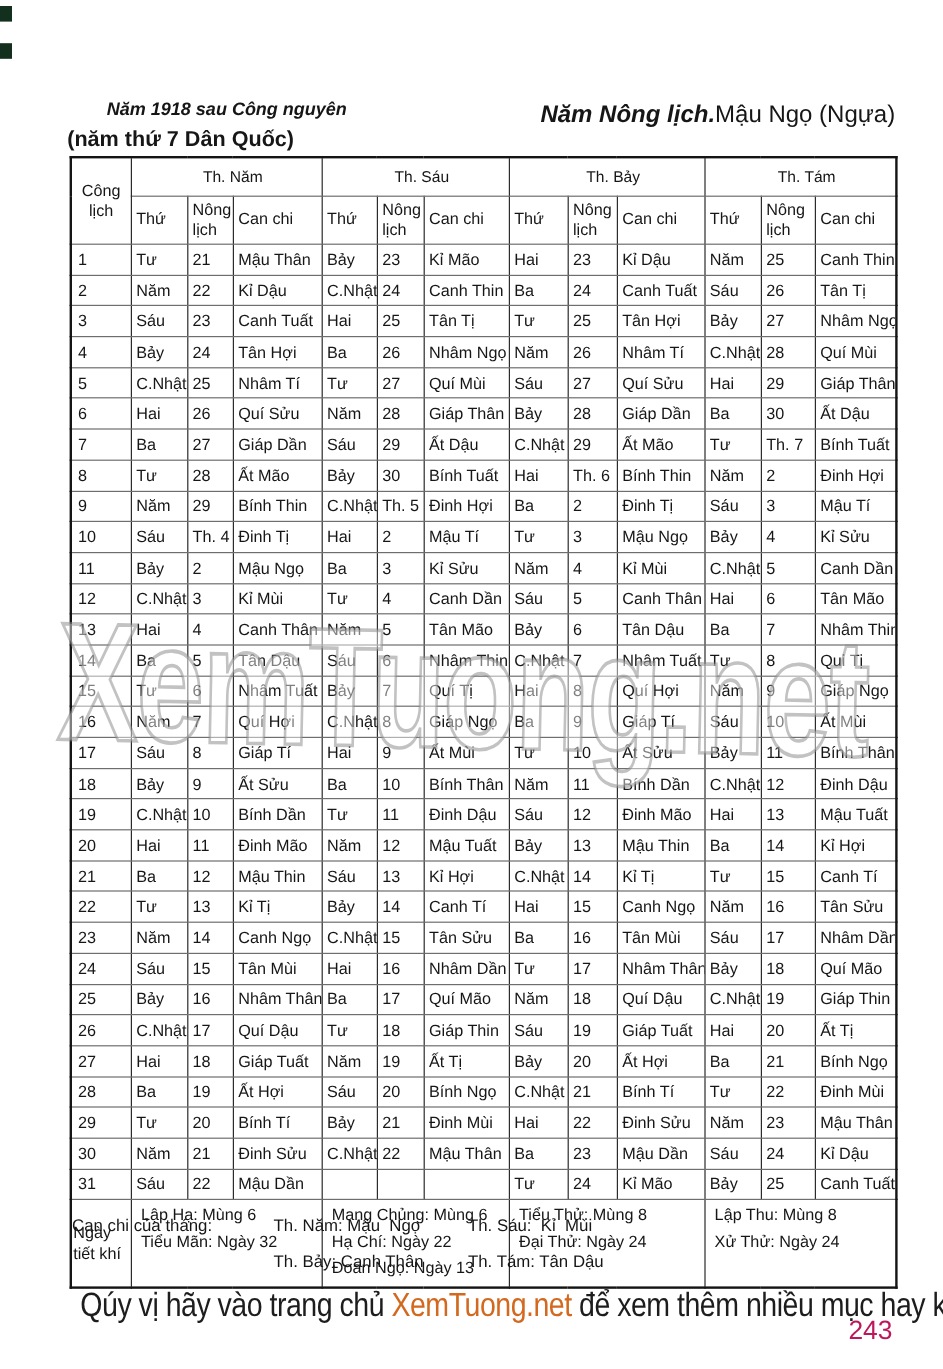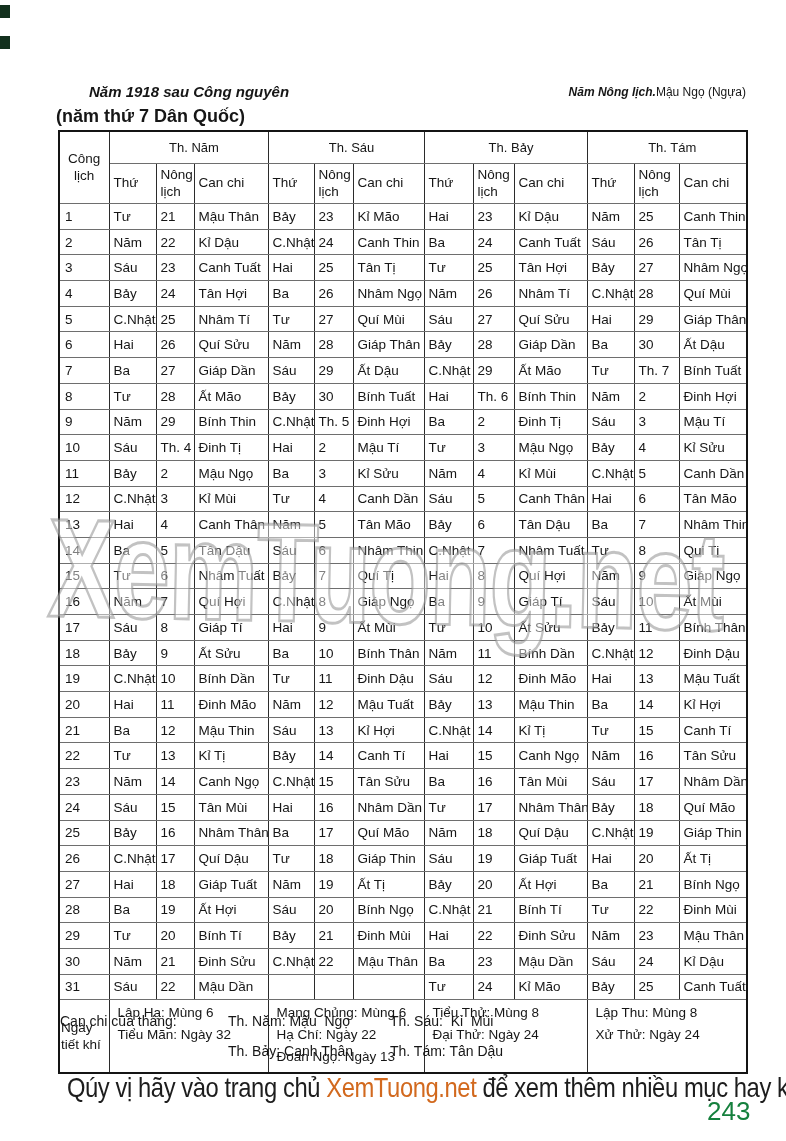--- a/index.html
+++ b/index.html
@@ -6,21 +6,21 @@
   body{width:786px;height:1141px;position:relative;overflow:hidden;
        font-family:"Liberation Sans",sans-serif;color:#161616;}
   .page{position:absolute;inset:0;background:#fff;}
 
   .corner-sq{position:absolute;left:0;width:10px;height:13px;background:#12301d;}
   .corner-sq.sq1{top:5px;}
   .corner-sq.sq2{top:36px;}
 
   .year-title{position:absolute;left:59px;top:83px;font-size:15px;font-weight:bold;font-style:italic;margin-left:30px;}
   .year-subtitle{position:absolute;left:56px;top:106px;font-size:18px;font-weight:bold;}
-  .lunar-title{position:absolute;right:40px;top:85px;font-size:12px;white-space:nowrap;}
+  .lunar-title{position:absolute;right:40px;top:85px;font-size:20px;white-space:nowrap;}
   .lunar-title .lbl{font-weight:bold;font-style:italic;}
 
   table.cal{position:absolute;left:58px;top:130px;width:690px;border-collapse:collapse;table-layout:fixed;
             border:2px solid #141414;}
   .cal th,.cal td{border-left:1px solid #2b2b2b;border-right:1px solid #2b2b2b;
                   border-top:1px solid #6e6e6e;border-bottom:1px solid #6e6e6e;
                   font-weight:normal;overflow:hidden;white-space:nowrap;}
   .cal thead th.month{height:29px;font-size:13px;text-align:center;padding-left:12px;}
   .cal thead th.sub{height:37px;font-size:13.5px;text-align:left;padding-left:4px;
                     white-space:normal;line-height:1.2;vertical-align:middle;}
@@ -40,21 +40,21 @@
   .canchi-label{position:absolute;left:60px;top:1013px;font-size:14px;}
   .canchi-entry{position:absolute;font-size:14px;white-space:pre;}
   .canchi-e0{left:228px;top:1013px;}
   .canchi-e1{left:390px;top:1013px;}
   .canchi-e2{left:228px;top:1043px;}
   .canchi-e3{left:390px;top:1043px;}
 
   .banner{position:absolute;left:0;top:1072px;width:786px;text-align:center;}
   .banner-inner{display:inline-block;font-size:28px;letter-spacing:-0.5px;white-space:nowrap;
                 transform:scaleX(0.85);transform-origin:center top;color:#1d1d1d;}
-  .page-num{position:absolute;left:707px;top:1096px;font-size:26px;color:#15803d;}
+  .page-num{position:absolute;left:707px;top:1096px;font-size:22px;color:#be185d;}
 </style>
 </head>
 <body>
 
 <div class="page">
 
   <div class="corner-sq sq1" style="background: rgb(18, 48, 29);"></div>
   <div class="corner-sq sq2" style="background: rgb(18, 48, 29);"></div>
 
   <div class="year-title">Năm 1918 sau Công nguyên</div>

